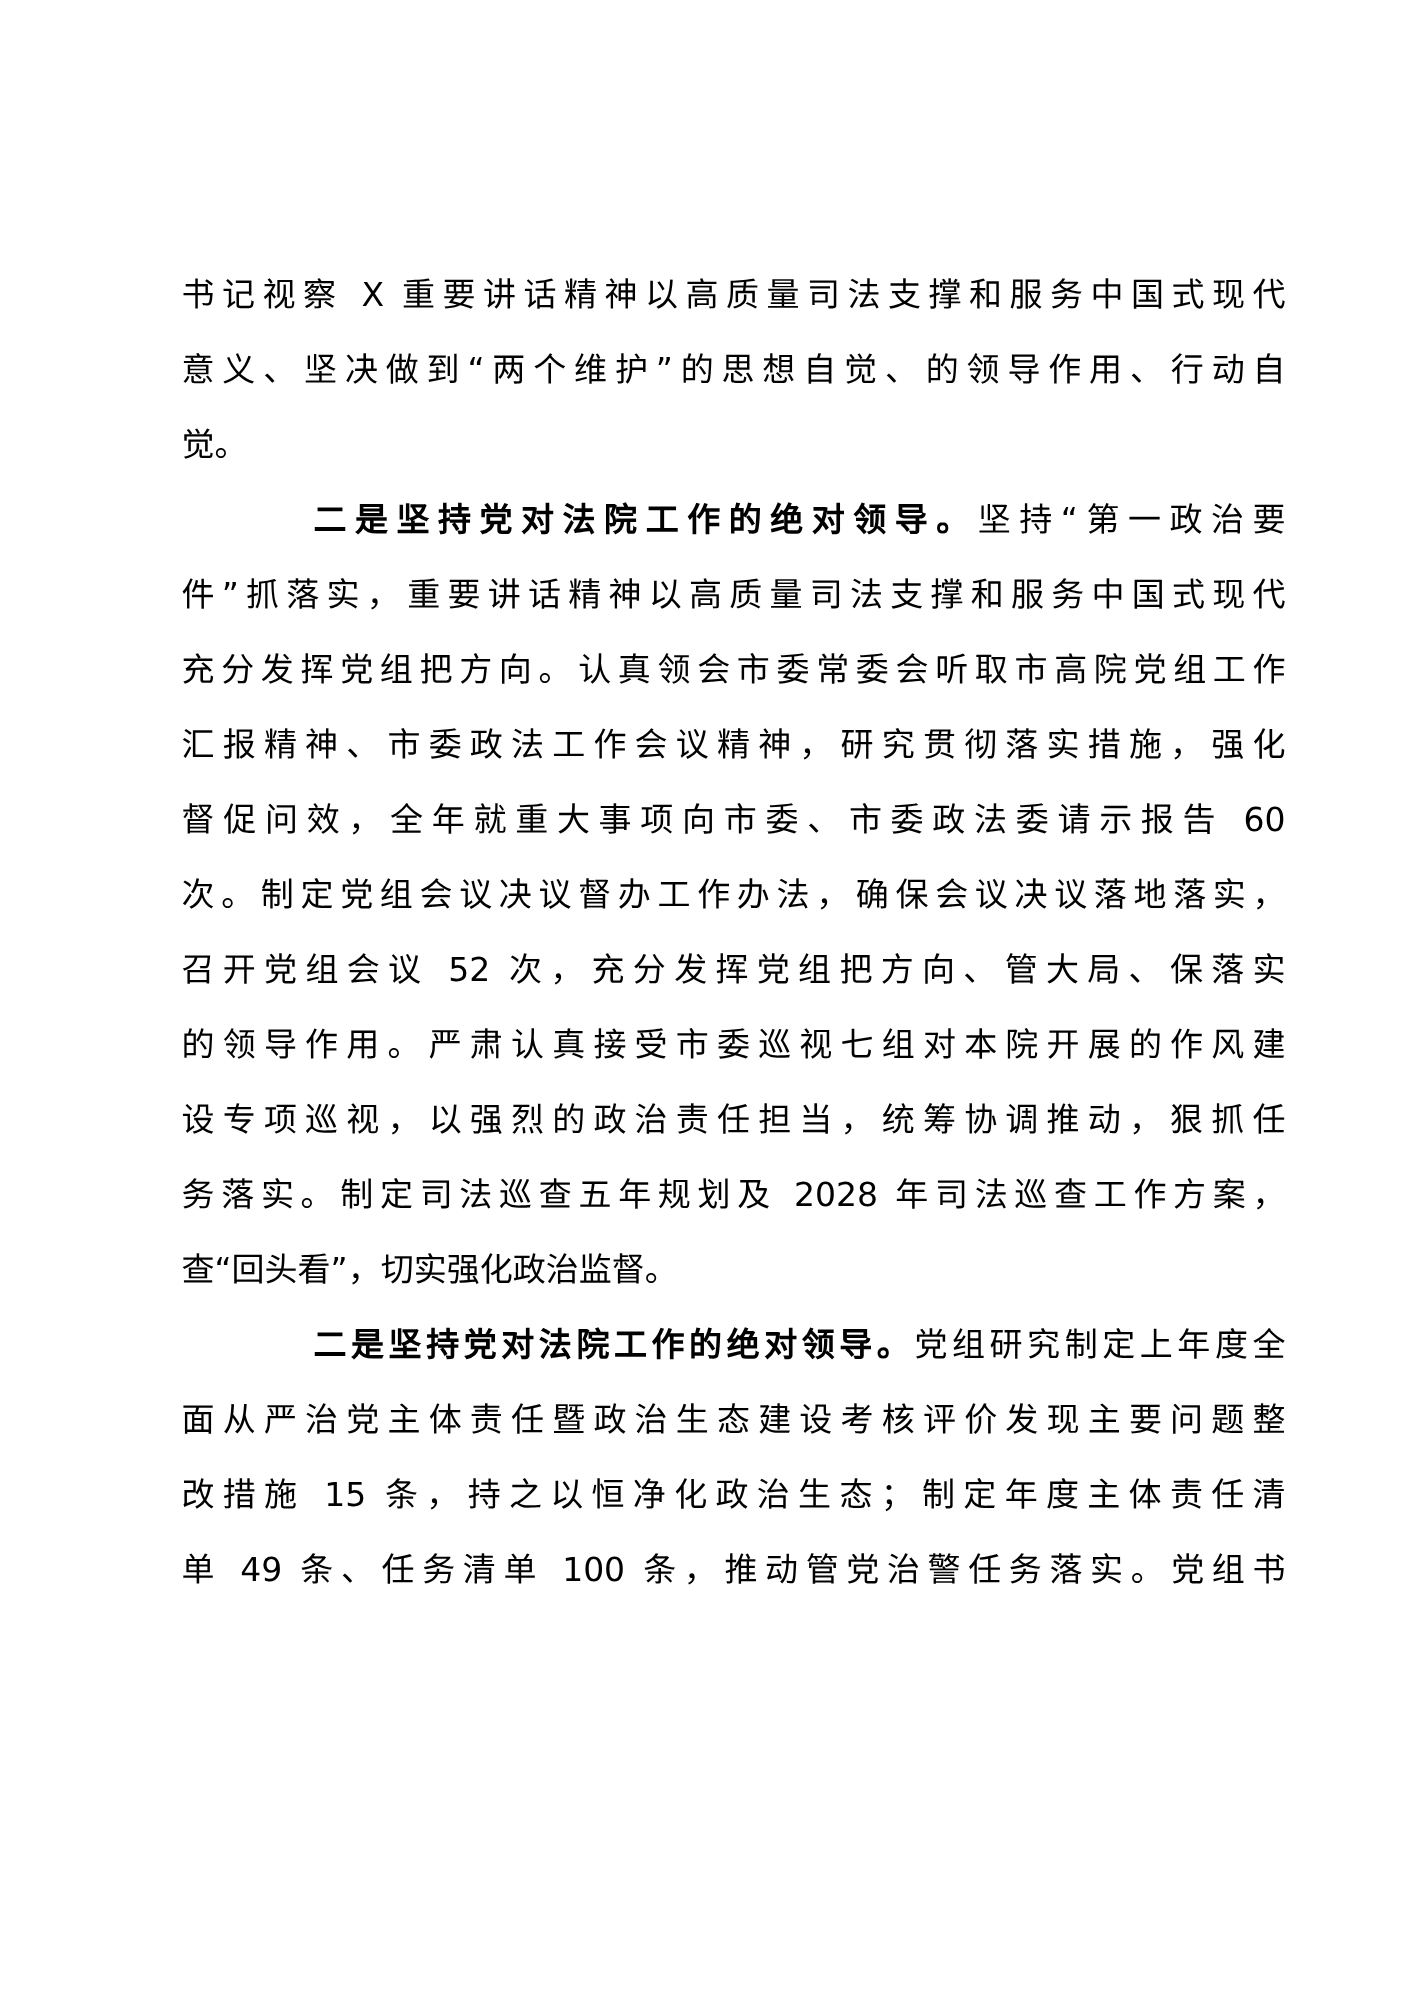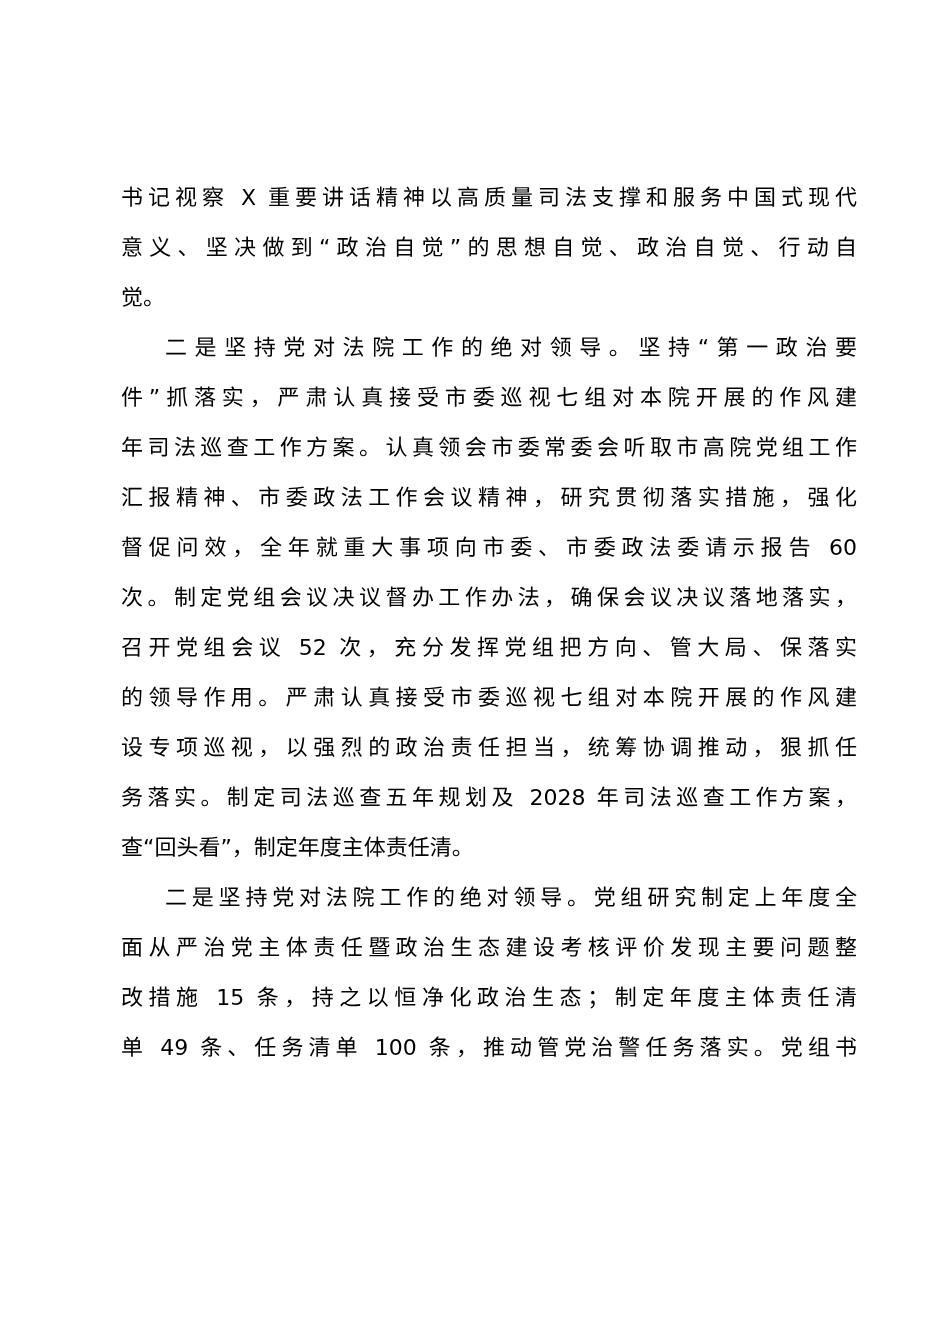--- a/index.html
+++ b/index.html
@@ -32,44 +32,44 @@
     color: #000000;
   }
   .line.end {
     text-align: left;
     text-align-last: left;
   }
   .line.indent {
     text-indent: 2em;
   }
   .seg { font-weight: 400; }
-  .seg.bold { font-weight: 400; }
+  .seg.bold { font-weight: 700; margin-left: 44px; }
 </style>
 </head>
 <body>
 
 <div class="page">
   <div class="doc-body" id="doc-body">
       <div class="para">
         <div class="line"><span class="seg">书记视察 X 重要讲话精神以高质量司法支撑和服务中国式现代</span></div>
-        <div class="line"><span class="seg">意义、坚决做到“政治自觉”的思想自觉、政治自觉、行动自</span></div>
+        <div class="line"><span class="seg">意义、坚决做到“两个维护”的思想自觉、的领导作用、行动自</span></div>
         <div class="line end"><span class="seg">觉。</span></div>
       </div>
       <div class="para">
         <div class="line indent"><span class="seg bold">二是坚持党对法院工作的绝对领导。</span><span class="seg">坚持“第一政治要</span></div>
-        <div class="line"><span class="seg">件”抓落实，严肃认真接受市委巡视七组对本院开展的作风建</span></div>
-        <div class="line"><span class="seg">年司法巡查工作方案。认真领会市委常委会听取市高院党组工作</span></div>
+        <div class="line"><span class="seg">件”抓落实，重要讲话精神以高质量司法支撑和服务中国式现代</span></div>
+        <div class="line"><span class="seg">充分发挥党组把方向。认真领会市委常委会听取市高院党组工作</span></div>
         <div class="line"><span class="seg">汇报精神、市委政法工作会议精神，研究贯彻落实措施，强化</span></div>
         <div class="line"><span class="seg">督促问效，全年就重大事项向市委、市委政法委请示报告 60</span></div>
         <div class="line"><span class="seg">次。制定党组会议决议督办工作办法，确保会议决议落地落实，</span></div>
         <div class="line"><span class="seg">召开党组会议 52 次，充分发挥党组把方向、管大局、保落实</span></div>
         <div class="line"><span class="seg">的领导作用。严肃认真接受市委巡视七组对本院开展的作风建</span></div>
         <div class="line"><span class="seg">设专项巡视，以强烈的政治责任担当，统筹协调推动，狠抓任</span></div>
         <div class="line"><span class="seg">务落实。制定司法巡查五年规划及 2028 年司法巡查工作方案，</span></div>
-        <div class="line end"><span class="seg">查“回头看”，制定年度主体责任清。</span></div>
+        <div class="line end"><span class="seg">查“回头看”，切实强化政治监督。</span></div>
       </div>
       <div class="para">
         <div class="line indent"><span class="seg bold">二是坚持党对法院工作的绝对领导。</span><span class="seg">党组研究制定上年度全</span></div>
         <div class="line"><span class="seg">面从严治党主体责任暨政治生态建设考核评价发现主要问题整</span></div>
         <div class="line"><span class="seg">改措施 15 条，持之以恒净化政治生态；制定年度主体责任清</span></div>
         <div class="line"><span class="seg">单 49 条、任务清单 100 条，推动管党治警任务落实。党组书</span></div>
       </div>
     </div>
 </div>
 

